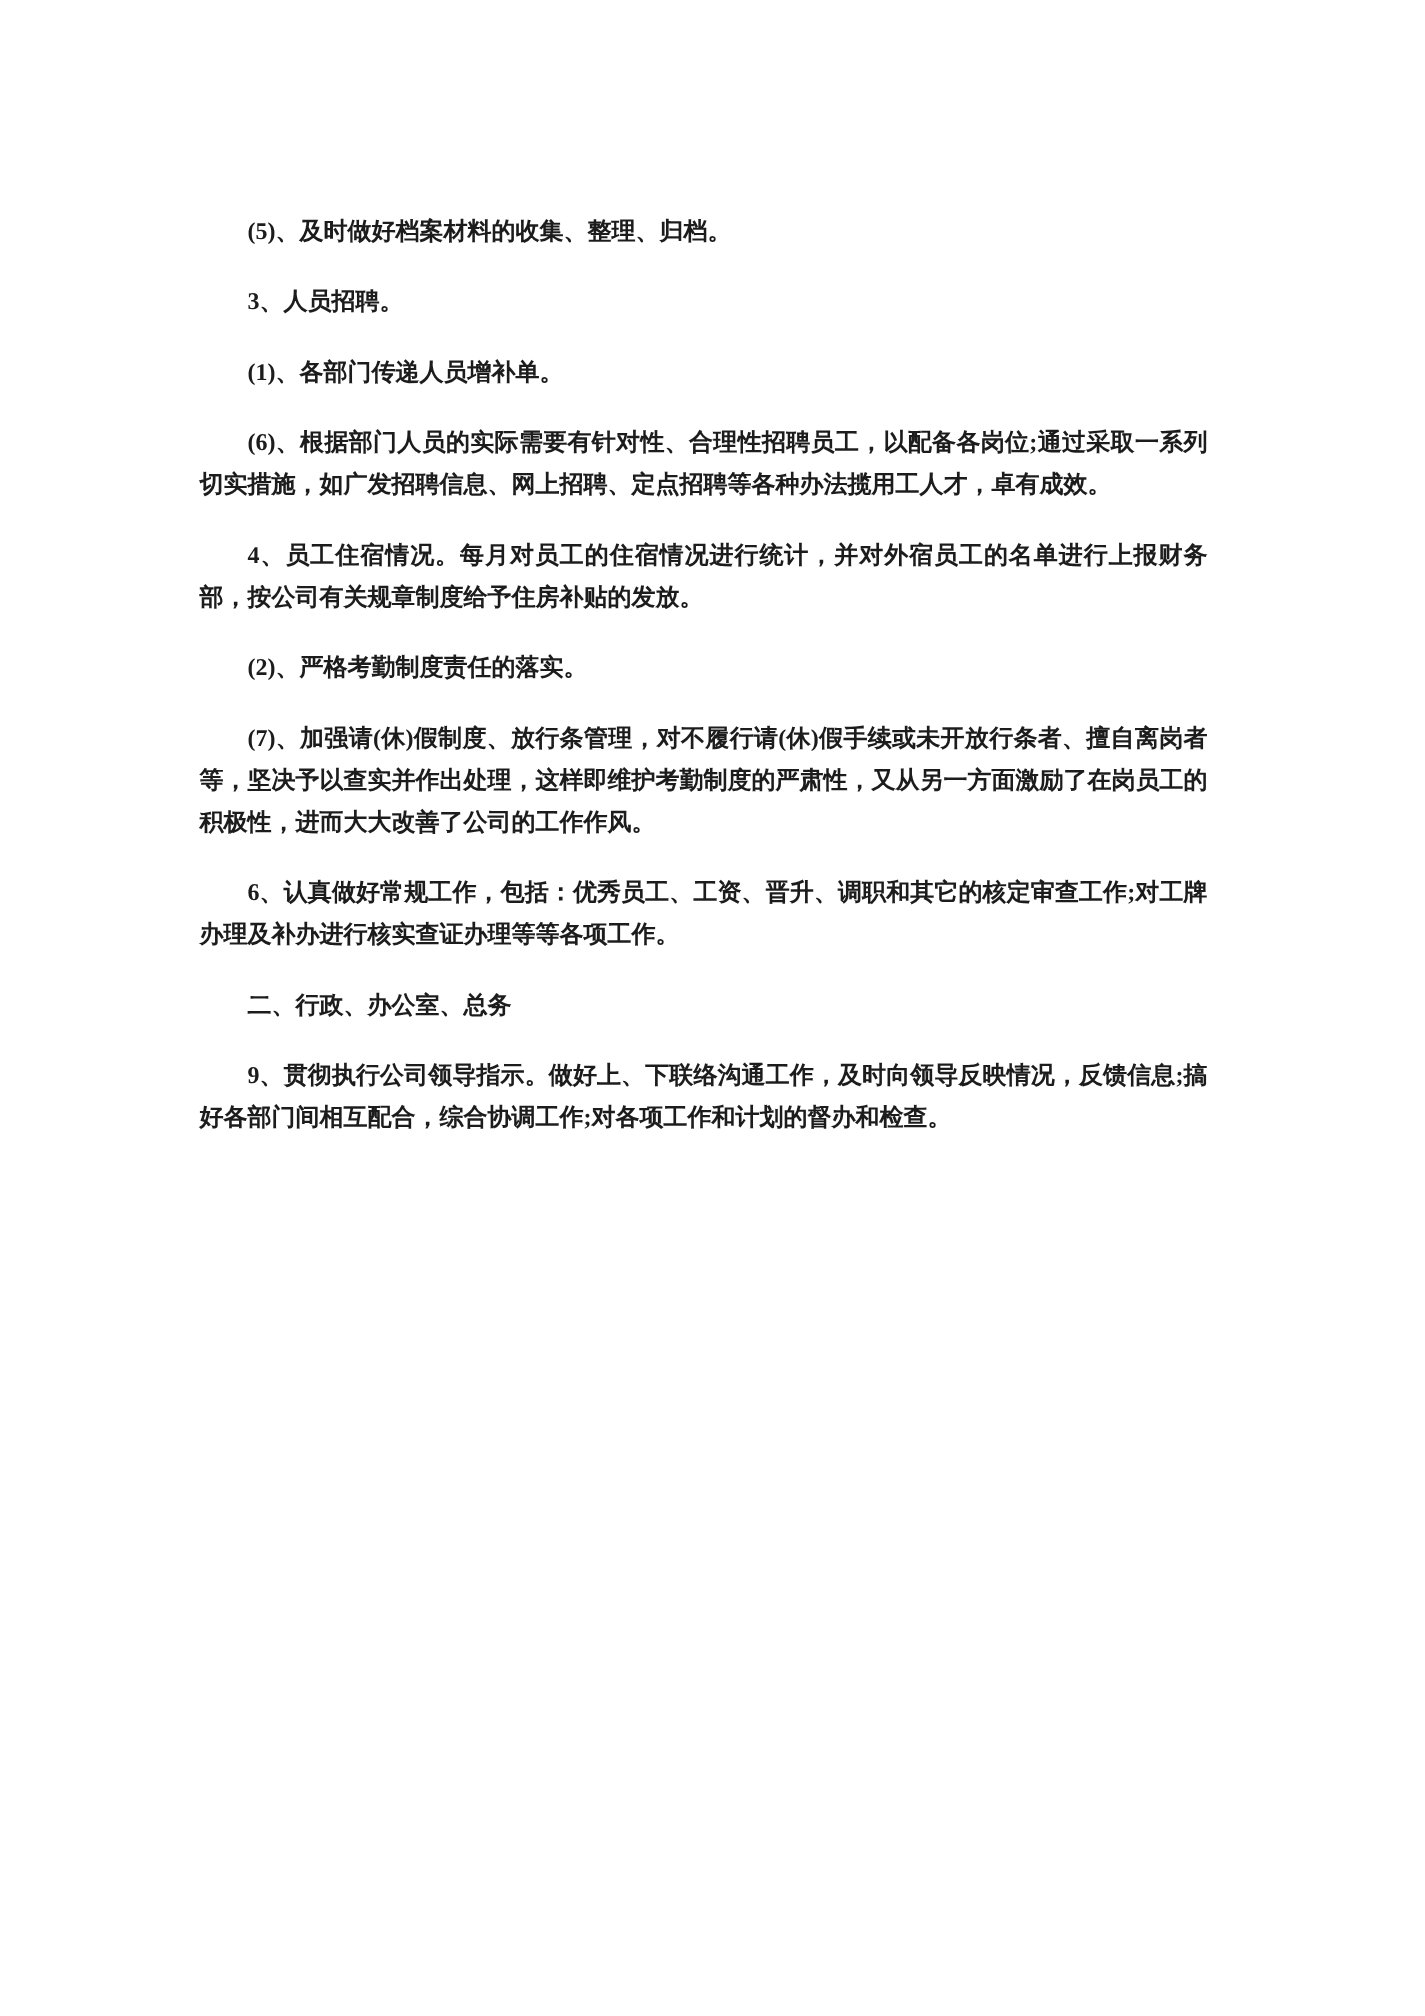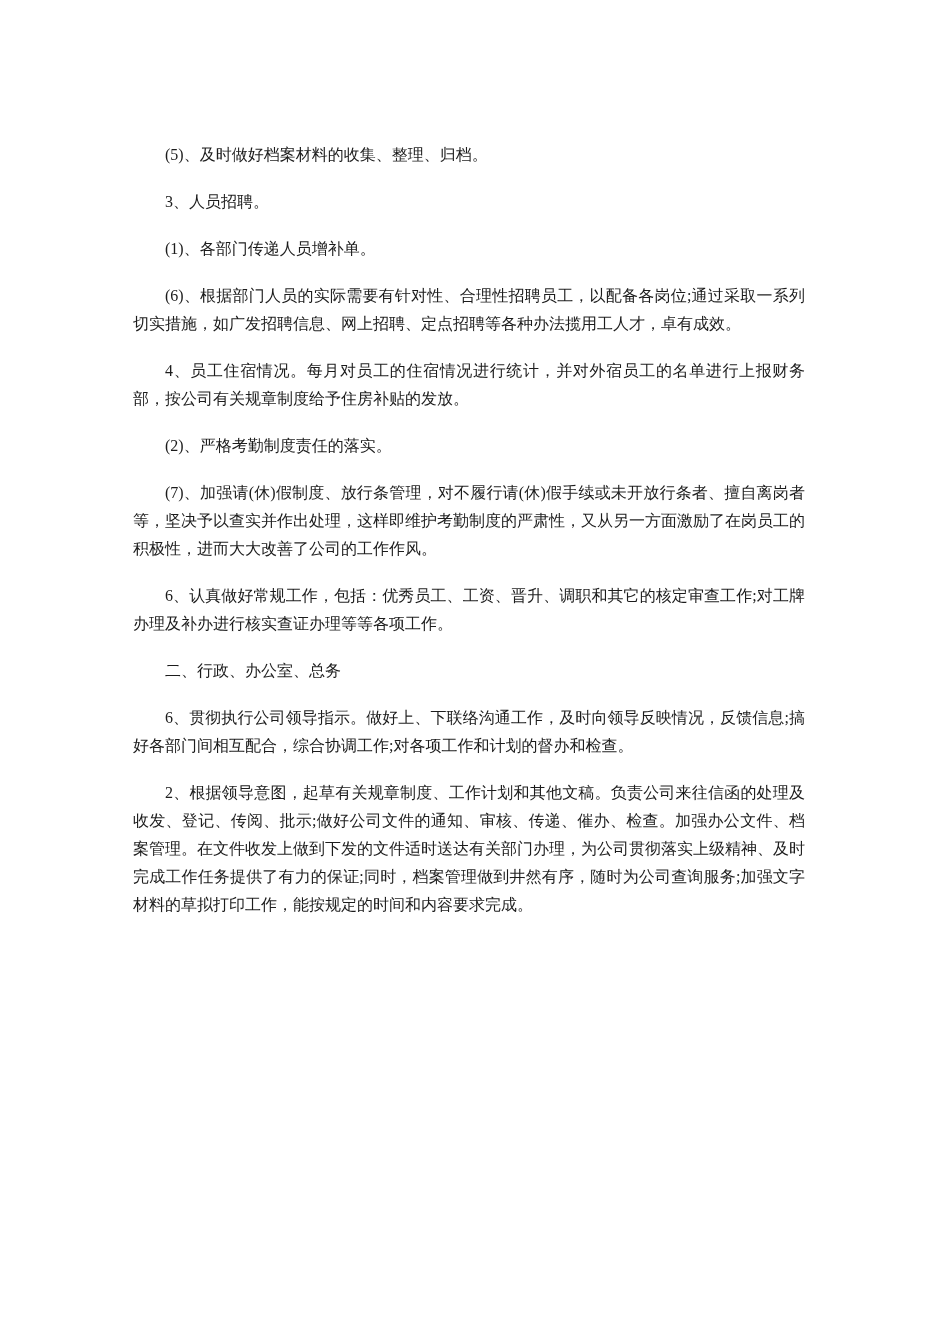--- a/index.html
+++ b/index.html
@@ -21,30 +21,30 @@
     width: 688px;
   }
   .para {
     margin: 0 16px 19px 0;
     font-size: 16px;
     line-height: 28px;
     color: #1c1c1c;
     text-align: justify;
     text-indent: 2em;
     word-break: break-all;
+    font-weight: bold;
   }
 </style>
 </head>
 <body>
 
 <div class="page">
   <p class="para">(5)、及时做好档案材料的收集、整理、归档。</p>
   <p class="para">3、人员招聘。</p>
   <p class="para">(1)、各部门传递人员增补单。</p>
   <p class="para">(6)、根据部门人员的实际需要有针对性、合理性招聘员工，以配备各岗位;通过采取一系列切实措施，如广发招聘信息、网上招聘、定点招聘等各种办法揽用工人才，卓有成效。</p>
   <p class="para">4、员工住宿情况。每月对员工的住宿情况进行统计，并对外宿员工的名单进行上报财务部，按公司有关规章制度给予住房补贴的发放。</p>
   <p class="para">(2)、严格考勤制度责任的落实。</p>
   <p class="para">(7)、加强请(休)假制度、放行条管理，对不履行请(休)假手续或未开放行条者、擅自离岗者等，坚决予以查实并作出处理，这样即维护考勤制度的严肃性，又从另一方面激励了在岗员工的积极性，进而大大改善了公司的工作作风。</p>
   <p class="para">6、认真做好常规工作，包括：优秀员工、工资、晋升、调职和其它的核定审查工作;对工牌办理及补办进行核实查证办理等等各项工作。</p>
   <p class="para">二、行政、办公室、总务</p>
-  <p class="para">6、贯彻执行公司领导指示。做好上、下联络沟通工作，及时向领导反映情况，反馈信息;搞好各部门间相互配合，综合协调工作;对各项工作和计划的督办和检查。</p>
-  <p class="para">2、根据领导意图，起草有关规章制度、工作计划和其他文稿。负责公司来往信函的处理及收发、登记、传阅、批示;做好公司文件的通知、审核、传递、催办、检查。加强办公文件、档案管理。在文件收发上做到下发的文件适时送达有关部门办理，为公司贯彻落实上级精神、及时完成工作任务提供了有力的保证;同时，档案管理做到井然有序，随时为公司查询服务;加强文字材料的草拟打印工作，能按规定的时间和内容要求完成。</p>
+  <p class="para">9、贯彻执行公司领导指示。做好上、下联络沟通工作，及时向领导反映情况，反馈信息;搞好各部门间相互配合，综合协调工作;对各项工作和计划的督办和检查。</p>
 </div>
 
 </body></html>

